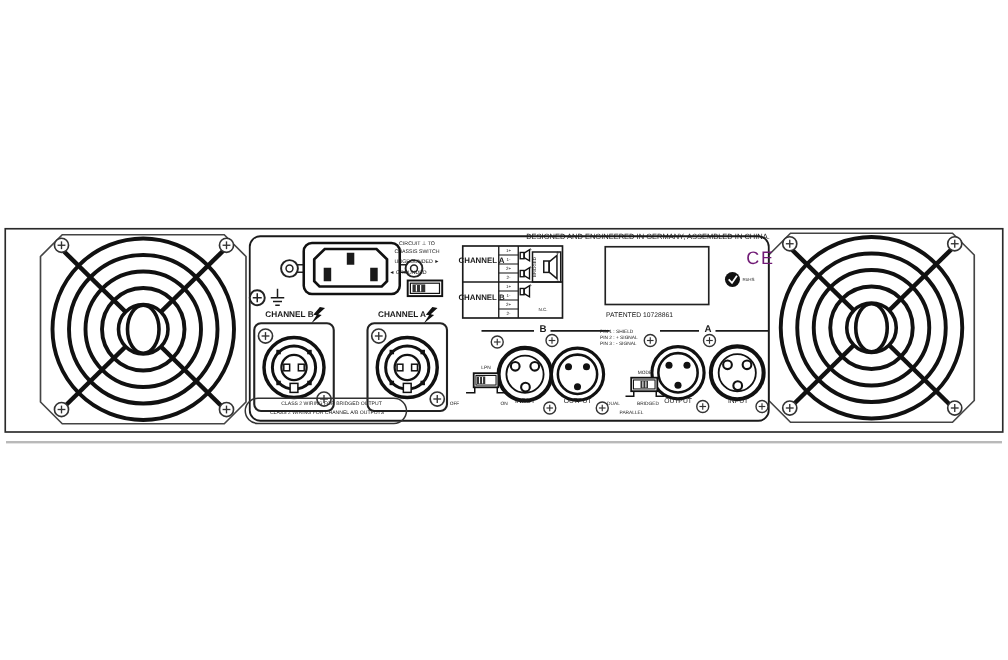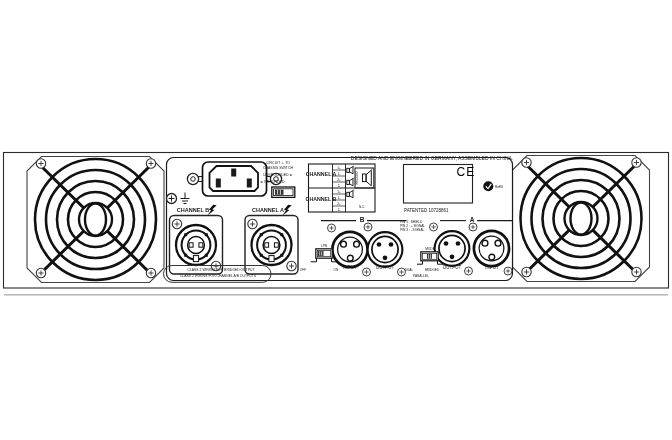--- a/index.html
+++ b/index.html
@@ -216,21 +216,21 @@
     <rect x="427" y="253.9" width="5" height="4.8" fill="#333"></rect>
     <line x1="428.6" y1="254.2" x2="428.6" y2="258.4" stroke="#fff" stroke-width="0.7"></line>
     <line x1="430.6" y1="254.2" x2="430.6" y2="258.4" stroke="#fff" stroke-width="0.7"></line>
     <path d="M422.5,260.8 v3.4 h-5.5" fill="none" stroke="#111" stroke-width="1"></path>
     <path d="M437.5,260.8 v3.4 h5.5" fill="none" stroke="#111" stroke-width="1"></path>
   </g>
 </svg>
 
 <div class="tx c" style="left:432px;top:156px;font-size:10px;">DESIGNED AND ENGINEERED IN GERMANY, ASSEMBLED IN CHINA.</div>
 <div class="tx l" style="left:404px;top:208px;font-size:9px;">PATENTED 10728861</div>
-<div class="tx c1" style="left:466px;top:165.5px;font-size:12px;letter-spacing:1.2px;color:#000000;">CE</div>
+<div class="tx c1" style="left:507px;top:165.5px;font-size:12px;letter-spacing:1.2px;color:#701a75;">CE</div>
 <div class="tx l" style="left:495px;top:184.6px;font-size:6px;">RoHS</div>
 
 <div class="tx c" style="left:278px;top:160.5px;font-size:7px;">CIRCUIT ⊥ TO</div>
 <div class="tx c" style="left:278px;top:166.3px;font-size:7px;">CHASSIS SWITCH</div>
 <div class="tx c" style="left:277.5px;top:173.2px;font-size:7px;">UNGROUNDED ►</div>
 <div class="tx c" style="left:272px;top:179.5px;font-size:7px;">◄ GROUNDED</div>
 
 <div class="tx c b" style="left:192.5px;top:206.8px;font-size:11px;">CHANNEL B</div>
 <div class="tx c b" style="left:267.5px;top:206.8px;font-size:11px;">CHANNEL A</div>
 <div class="tx c" style="left:220.5px;top:267.6px;font-size:6.8px;">CLASS 2 WIRING FOR BRIDGED OUTPUT</div>

